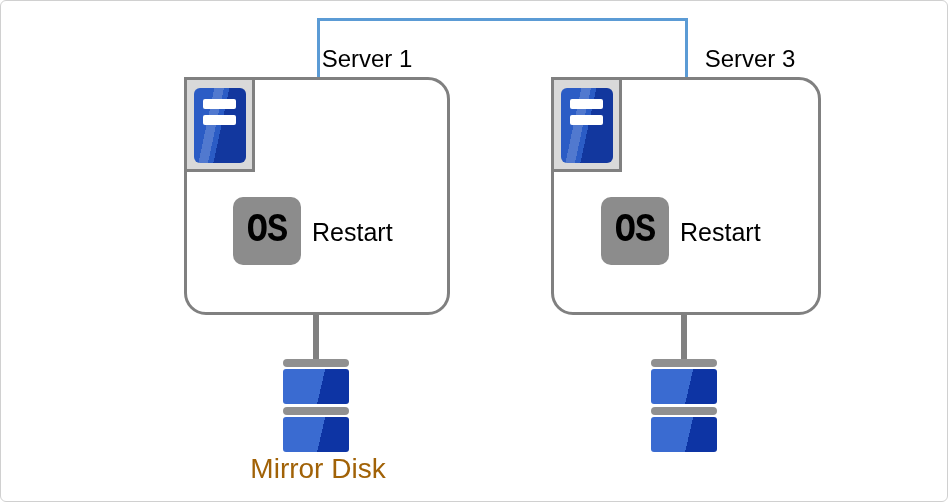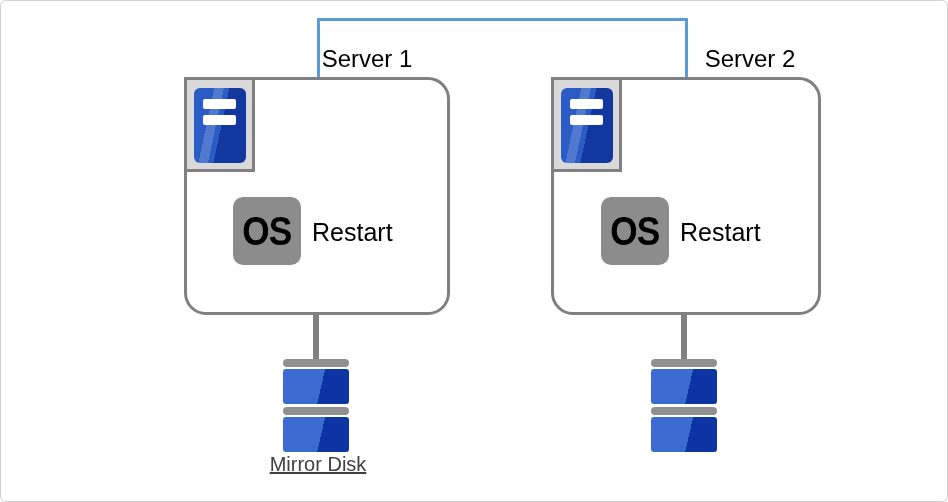--- a/index.html
+++ b/index.html
@@ -46,21 +46,21 @@
       linear-gradient(102deg, #2b5cc5 0%, #2b5cc5 52%, #12379e 52%, #12379e 100%);
   }
   .tower .slot{
     position:absolute;left:9px;width:33px;height:10px;border-radius:2px;background:#ffffff;
   }
   .tower .slot.t1{top:11px;}
   .tower .slot.t2{top:27px;}
   
   .os-badge{
     top:196px;width:68px;height:68px;border-radius:10px;background:#8c8c8c;
-    display:flex;align-items:center;justify-content:center;
+    display:flex;align-items:center;justify-content:center;font-family:Liberation Mono, monospace;
   }
   .os-badge.o1{left:232px;}
   .os-badge.o2{left:600px;}
   .os-badge span{
     font-size:40px;font-weight:bold;color:#000;letter-spacing:-1px;
     transform:scaleX(.88);line-height:1;
   }
   
   .restart-label{top:217px;font-size:25px;color:#000;white-space:nowrap;text-align:right;}
   .restart-label.r1{left:311px;}
@@ -72,34 +72,34 @@
     background:linear-gradient(103deg, #3a6bd1 0%, #3a6bd1 57%, #0d34a4 57%, #0d34a4 100%);
   }
   .dg1{left:282px;}
   .dg2{left:650px;}
   .row-bar1{top:358px;}
   .row-plat1{top:368px;}
   .row-bar2{top:406px;}
   .row-plat2{top:416px;}
   .disk-label{
     left:317px;top:452px;transform:translateX(-50%);
-    font-size:20px;color:#404040;white-space:nowrap;text-decoration:underline;
+    font-size:28px;color:#a16207;white-space:nowrap;
   }
 </style>
 </head>
 <body>
 
 <div class="canvas">
 
   <div class="abs link link-h"></div>
   <div class="abs link link-v1"></div>
   <div class="abs link link-v2"></div>
 
   <div class="abs srv-label s1">Server 1</div>
-  <div class="abs srv-label s2">Server 2</div>
+  <div class="abs srv-label s2">Server 3</div>
 
   <div class="abs disk-link d1"></div>
   <div class="abs disk-link d2"></div>
 
   <div class="abs server-box b1"></div>
   <div class="abs icon-panel p1">
     <div class="tower">
       <div class="slot t1"></div>
       <div class="slot t2"></div>
     </div>

